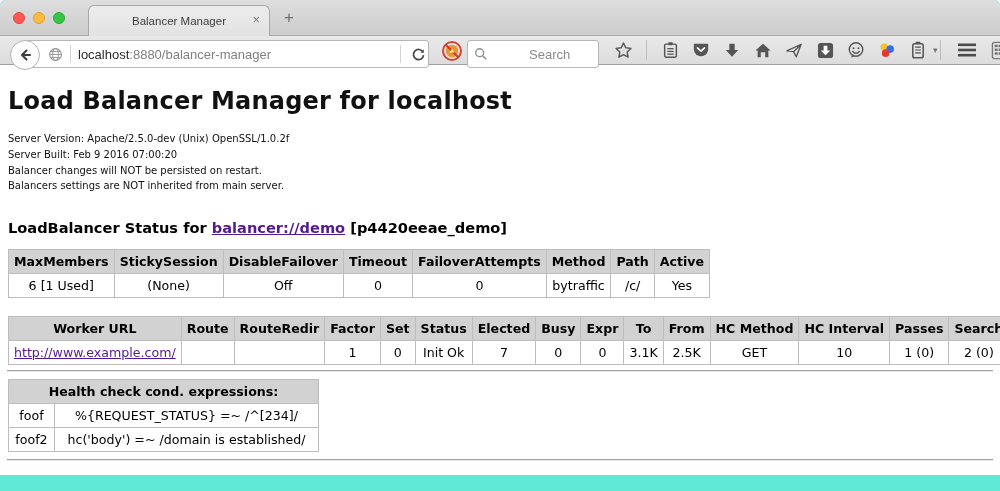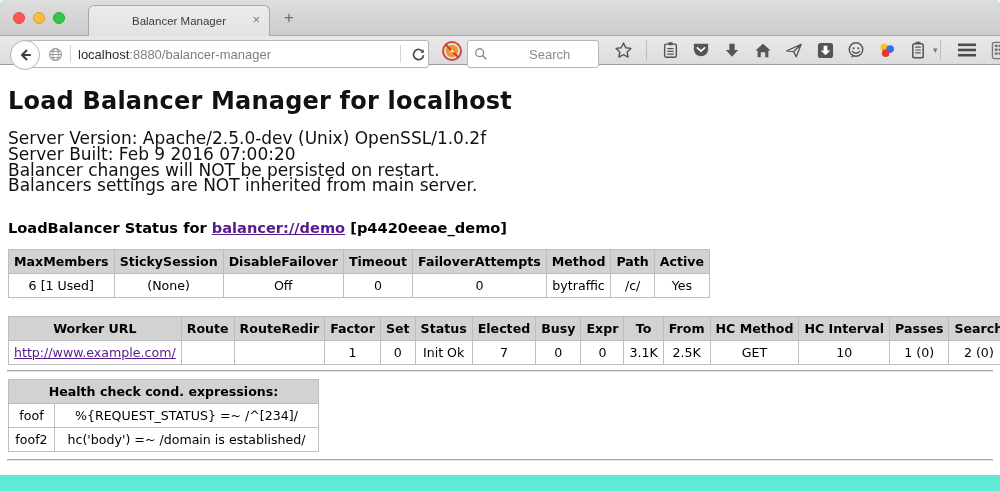--- a/index.html
+++ b/index.html
@@ -61,21 +61,21 @@
   }
   .searchbar input::placeholder { color:#8a8a8a; }
   .iconrow { display:flex; align-items:center; margin-left:14px; gap:11px; flex:0 0 auto; }
   .tool-ic { width:20px; height:20px; display:flex; align-items:center; justify-content:center; }
   .vsep { width:1px; height:20px; background:#bdbdbd; margin:0 2px; }
   .caret { font-size:9px; color:#777; margin-left:-6px; }
   .menu-group { display:flex; align-items:center; margin-left:auto; gap:14px; }
   
   .content { background:#fff; height:410px; padding:0 8px; font-family:"DejaVu Sans",sans-serif; color:#000; }
   .content h1 { font-size:24px; font-weight:bold; padding-top:22px; color:#111; letter-spacing:0.2px; }
-  .server-info { margin-top:16px; font-size:17px; line-height:15.8px; color:#111; }
+  .server-info { margin-top:16px; font-size:10px; line-height:15.8px; color:#111; }
   .status-line { margin-top:25px; font-size:14.6px; font-weight:bold; }
   .status-line a { color:#551a8b; }
   table { border-collapse:collapse; font-size:12.6px; table-layout:fixed; }
   th, td { border:1px solid #bdbdbd; padding:1px 5px; height:24px; text-align:center; white-space:nowrap; overflow:hidden; }
   th { background:#d2d2d2; font-weight:bold; }
   table { border:1px solid #9a9a9a; }
   td.left, th.left-span { text-align:center; }
   a.wlink { color:#551a8b; }
   .t-balancer { margin-top:13px; }
   .t-worker { margin-top:18px; }

